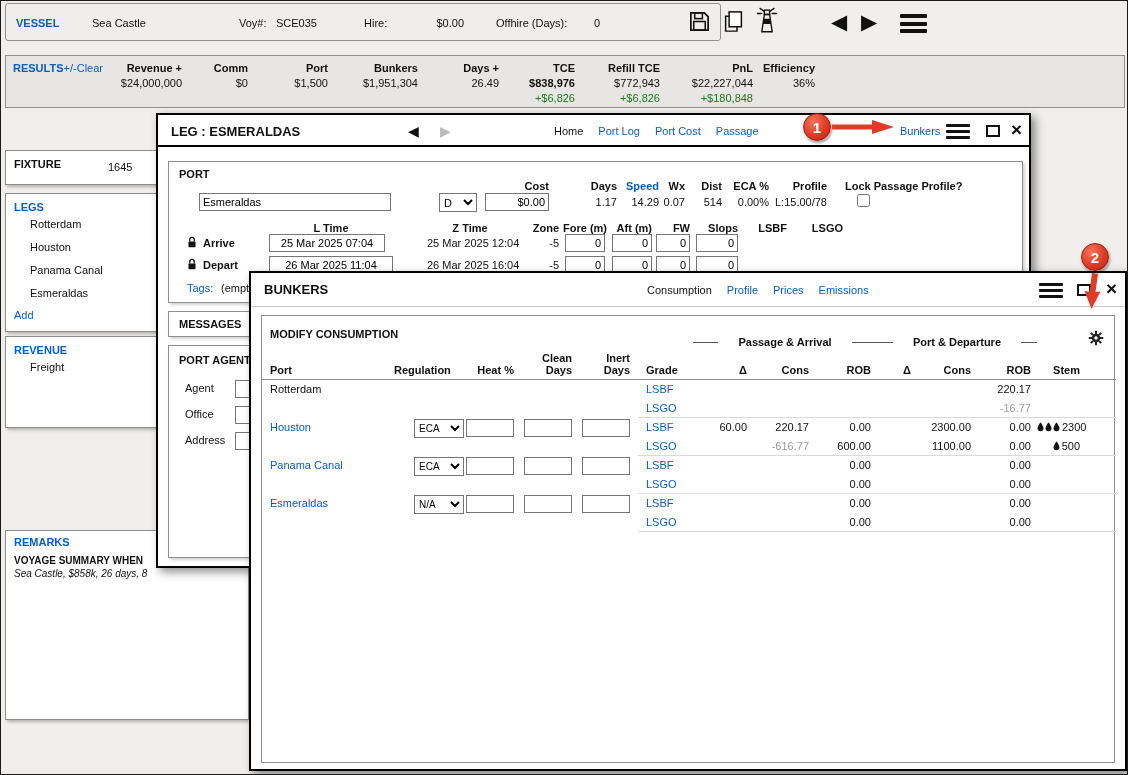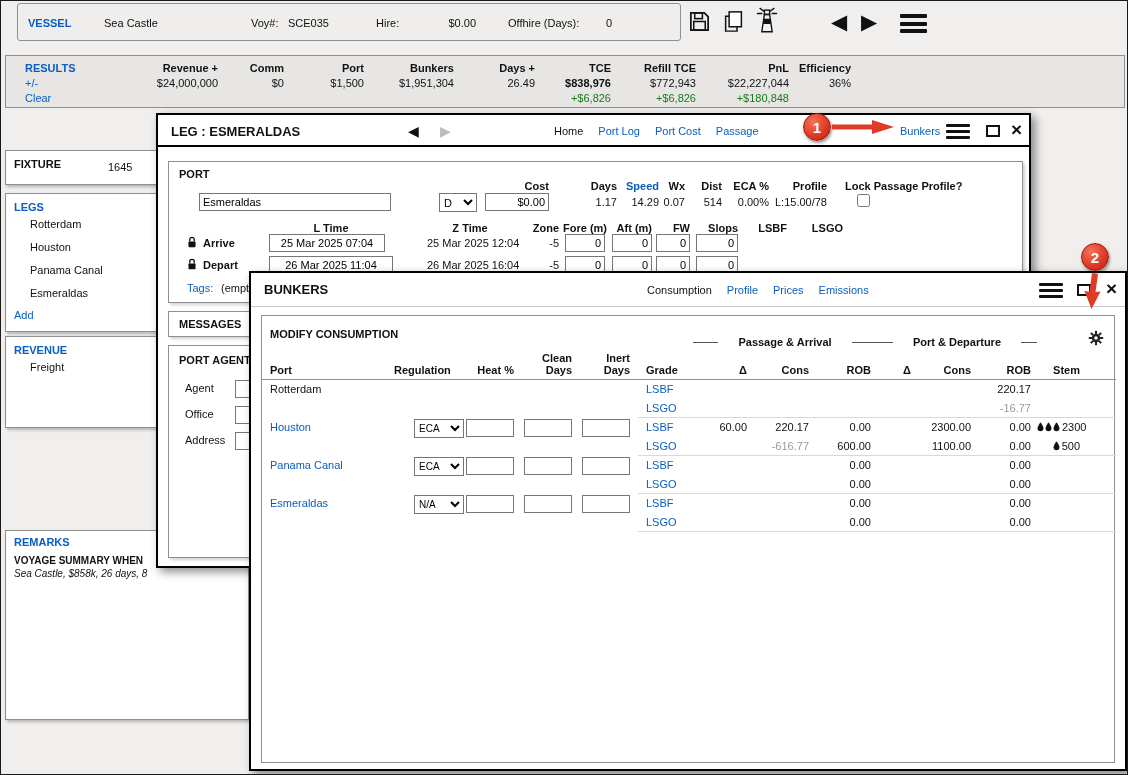--- a/index.html
+++ b/index.html
@@ -6,37 +6,37 @@
   :root{--blue:#0a5dc2;--red:#c00000;--green:#187a18;--mut:#9a9a9a;--bd:#8f8f8f;}
   html,body{background:#fff;}
   body{width:1128px;height:775px;font-family:"Liberation Sans",sans-serif;}
   .screen{position:relative;width:1128px;height:775px;background:#f0efed;border:1px solid #1a1a1a;
           font-size:11px;color:#111;overflow:hidden;}
   .blue{color:var(--blue);} .bold{font-weight:bold;} .r{text-align:right;} .c{text-align:center;}
   .muted{color:var(--mut);}
 
   
   .topbar{position:absolute;left:0;top:0;width:1128px;height:46px;}
-  .vessel-box{position:absolute;left:4px;top:2px;width:664px;height:38px;border:1px solid var(--bd);
-              border-radius:3px;background:#efeeec;margin-left:12px;}
+  .vessel-box{position:absolute;left:4px;top:2px;width:716px;height:38px;border:1px solid var(--bd);
+              border-radius:3px;background:#efeeec;}
   .tb-item{position:absolute;top:13px;white-space:nowrap;}
   .tb-item.num{text-align:right;}
   .icon-btn{position:absolute;display:inline-block;cursor:pointer;}
   .nav-arrow{position:absolute;font-size:21px;color:#111;cursor:pointer;line-height:24px;}
   .hamb{position:absolute;display:flex;flex-direction:column;justify-content:space-between;cursor:pointer;}
   .hamb span{display:block;background:#111;border-radius:1px;}
   .hamb-lg{width:27px;height:19px;} .hamb-lg span{height:4px;}
   .hamb-sm{width:24px;height:15px;} .hamb-sm span{height:3px;}
 
   
   .results-bar{position:absolute;left:4px;top:54px;width:1120px;height:53px;background:#e7e6e4;
                border:1px solid var(--bd);display:flex;}
-  .results-left{width:112px;padding:5px 0 0 7px;display:flex;flex-direction:column;line-height:15px;margin-left:12px;}
+  .results-left{width:112px;padding:5px 0 0 7px;display:flex;flex-direction:row;line-height:15px;}
   .results-left a{color:var(--blue);text-decoration:none;cursor:pointer;}
-  .results-cols{display:flex;padding-top:5px;margin-left:24px;}
+  .results-cols{display:flex;padding-top:5px;}
   .rcol{text-align:right;line-height:15px;padding-right:4px;}
   .rhdr{font-weight:bold;}
 
   
   .side-box{position:absolute;left:4px;width:244px;background:#fff;border:1px solid var(--bd);
             box-shadow:2px 2px 3px rgba(0,0,0,.25);z-index:1;margin-top:29px;}
   .sb-head{font-weight:bold;padding:7px 0 0 8px;display:block;}
   .leg-item{padding-left:24px;line-height:23px;cursor:pointer;white-space:nowrap;}
   .add-link{display:block;color:var(--blue);margin:4px 0 0 8px;cursor:pointer;}
   .fixture-val{position:absolute;left:102px;top:10px;}

